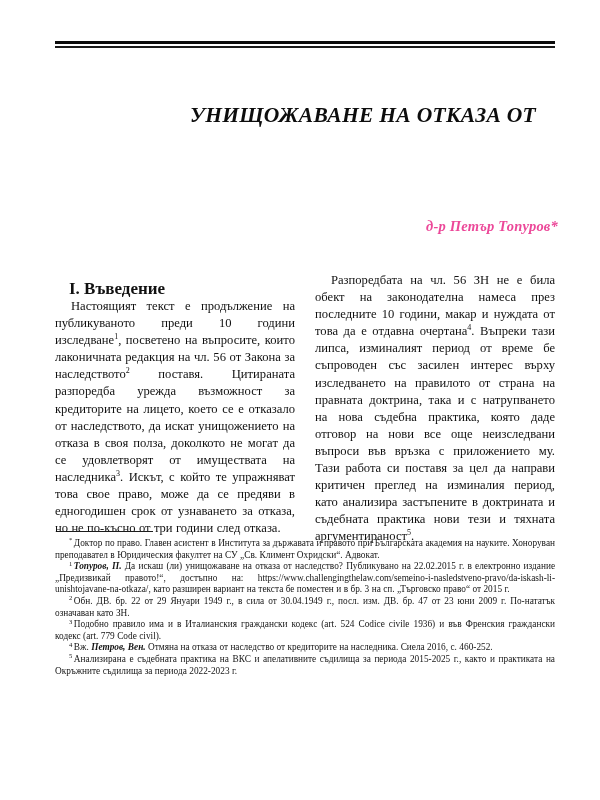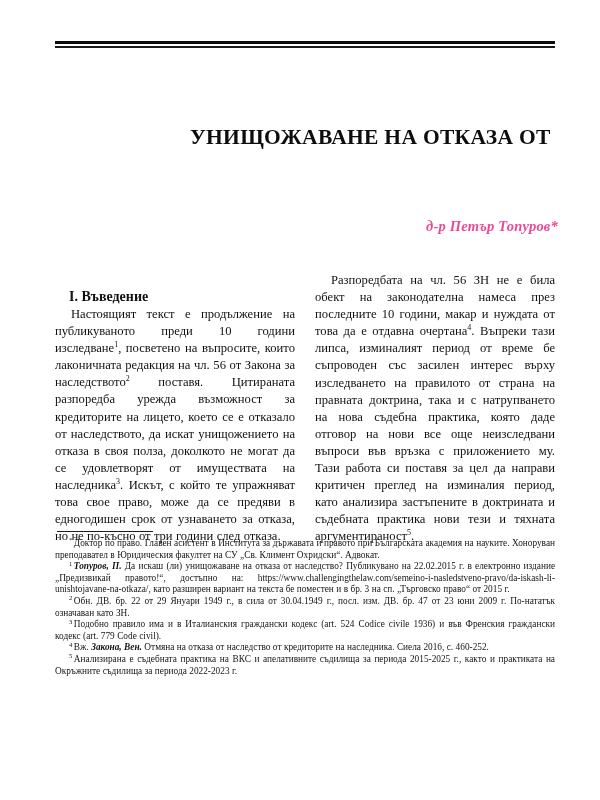--- a/index.html
+++ b/index.html
@@ -41,22 +41,23 @@
   }
   .top-rule .bar-thin {
     height: 1.5px;
     background: #1a1a1a;
   }
 
   
   .title-block {
     position: absolute;
     left: 190px;
-    top: 124px;
+    top: 102px;
     width: 368px;
+    font-style: italic;
   }
   .doc-title {
     margin: 0;
     font-family: "Liberation Serif", "DejaVu Serif", serif;
     font-weight: bold;
     font-size: 21.5px;
     line-height: 27px;
     letter-spacing: 0.3px;
     color: #0d0d0d;
     text-align: left;
@@ -82,23 +83,23 @@
     top: 272px;
     width: 500px;
     display: flex;
     gap: 20px;
   }
   .col {
     width: 240px;
   }
   .section-heading {
     font-weight: bold;
-    font-size: 14px;
+    font-size: 17px;
     line-height: 17px;
-    margin: 16px 0 1px 0;
+    margin: 8px 0 1px 0;
     text-indent: 14px;
   }
   .body-par {
     margin: 0;
     font-size: 12.6px;
     line-height: 17.1px;
     text-align: justify;
     text-indent: 16px;
     hyphens: manual;
     word-spacing: 0.2px;
@@ -201,20 +202,20 @@
   <div class="footnotes">
 
     <p class="fn"><sup>*</sup><span>Доктор по право. Главен асистент в Института за държавата и правото при Българската академия на науките. Хоноруван преподавател в Юридическия факултет на СУ „Св. Климент Охридски“. Адвокат.</span></p>
 
     <p class="fn"><sup>1</sup><span class="bi">Топуров, П.</span><span> Да искаш (ли) унищожаване на отказа от наследство? Публикувано на 22.02.2015 г. в електронно издание „Предизвикай правото!“, достъпно на: https://www.challengingthelaw.com/semeino-i-nasledstveno-pravo/da-iskash-li-unishtojavane-na-otkaza/, като разширен вариант на текста бе поместен и в бр. 3 на сп. „Търговско право“ от 2015 г.</span></p>
 
     <p class="fn"><sup>2</sup><span>Обн. ДВ. бр. 22 от 29 Януари 1949 г., в сила от 30.04.1949 г., посл. изм. ДВ. бр. 47 от 23 юни 2009 г. По-нататък означаван като ЗН.</span></p>
 
     <p class="fn"><sup>3</sup><span>Подобно правило има и в Италианския граждански кодекс (art. 524 Codice civile 1936) и във Френския граждански кодекс (art. 779 Code civil).</span></p>
 
-    <p class="fn"><sup>4</sup><span>Вж. </span><span class="bi">Закона, Вен.</span><span> Отмяна на отказа от наследство от кредиторите на наследника. Сиела 2016, с. 460-252.</span></p>
+    <p class="fn"><sup>4</sup><span>Вж. </span><span class="bi">Петров, Вен.</span><span> Отмяна на отказа от наследство от кредиторите на наследника. Сиела 2016, с. 460-252.</span></p>
 
     <p class="fn"><sup>5</sup><span>Анализирана е съдебната практика на ВКС и апелативните съдилища за периода 2015-2025 г., както и практиката на Окръжните съдилища за периода 2022-2023 г.</span></p>
 
   </div>
 
 
 </div>
 
 </body></html>

